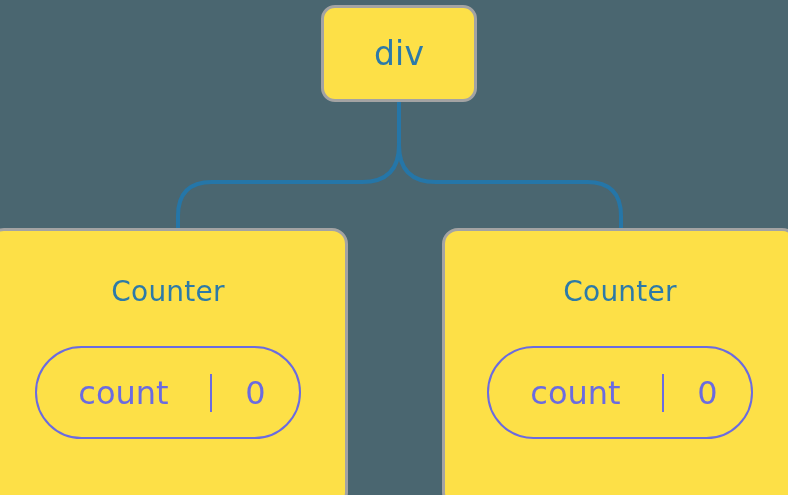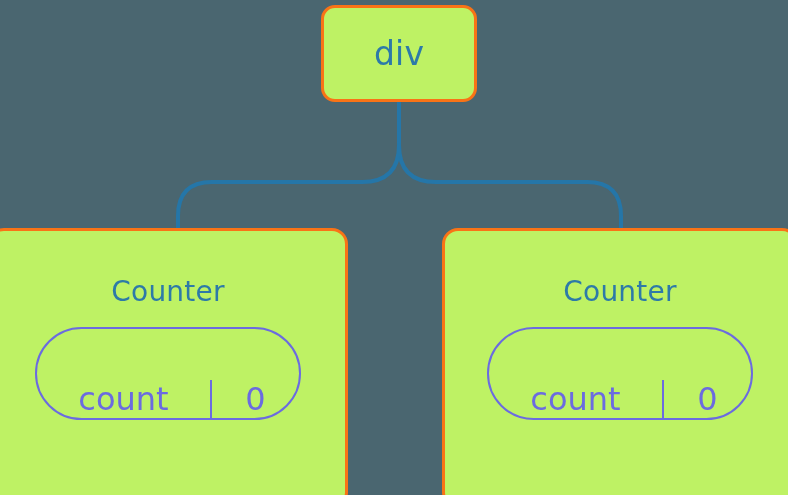--- a/index.html
+++ b/index.html
@@ -28,22 +28,22 @@
     top: 0;
     width: 788px;
     height: 495px;
     pointer-events: none;
   }
 
   
   .node {
     position: absolute;
     box-sizing: border-box;
-    background: #bef264;
-    border: 3px solid #f97316;
+    background: #fde047;
+    border: 3px solid #a3a3a3;
     border-radius: 14px;
     display: flex;
     flex-direction: column;
     align-items: center;
   }
 
   
   .node-root {
     left: 321px;
     top: 5px;
@@ -76,27 +76,27 @@
     color: #2d7aa8;
     font-size: 28px;
     font-weight: 400;
     letter-spacing: 0.2px;
     white-space: nowrap;
   }
 
   
   .state-pill {
     box-sizing: border-box;
-    margin-top: 19px;
+    margin-top: 38px;
     width: 266px;
     height: 93px;
     border: 2px solid #6b6be0;
     border-radius: 47px;
     display: flex;
-    align-items: flex-end;
+    align-items: center;
     background: transparent;
   }
   .state-key,
   .state-value {
     display: flex;
     align-items: center;
     justify-content: center;
     color: #6b6be0;
     font-size: 32px;
     white-space: nowrap;

